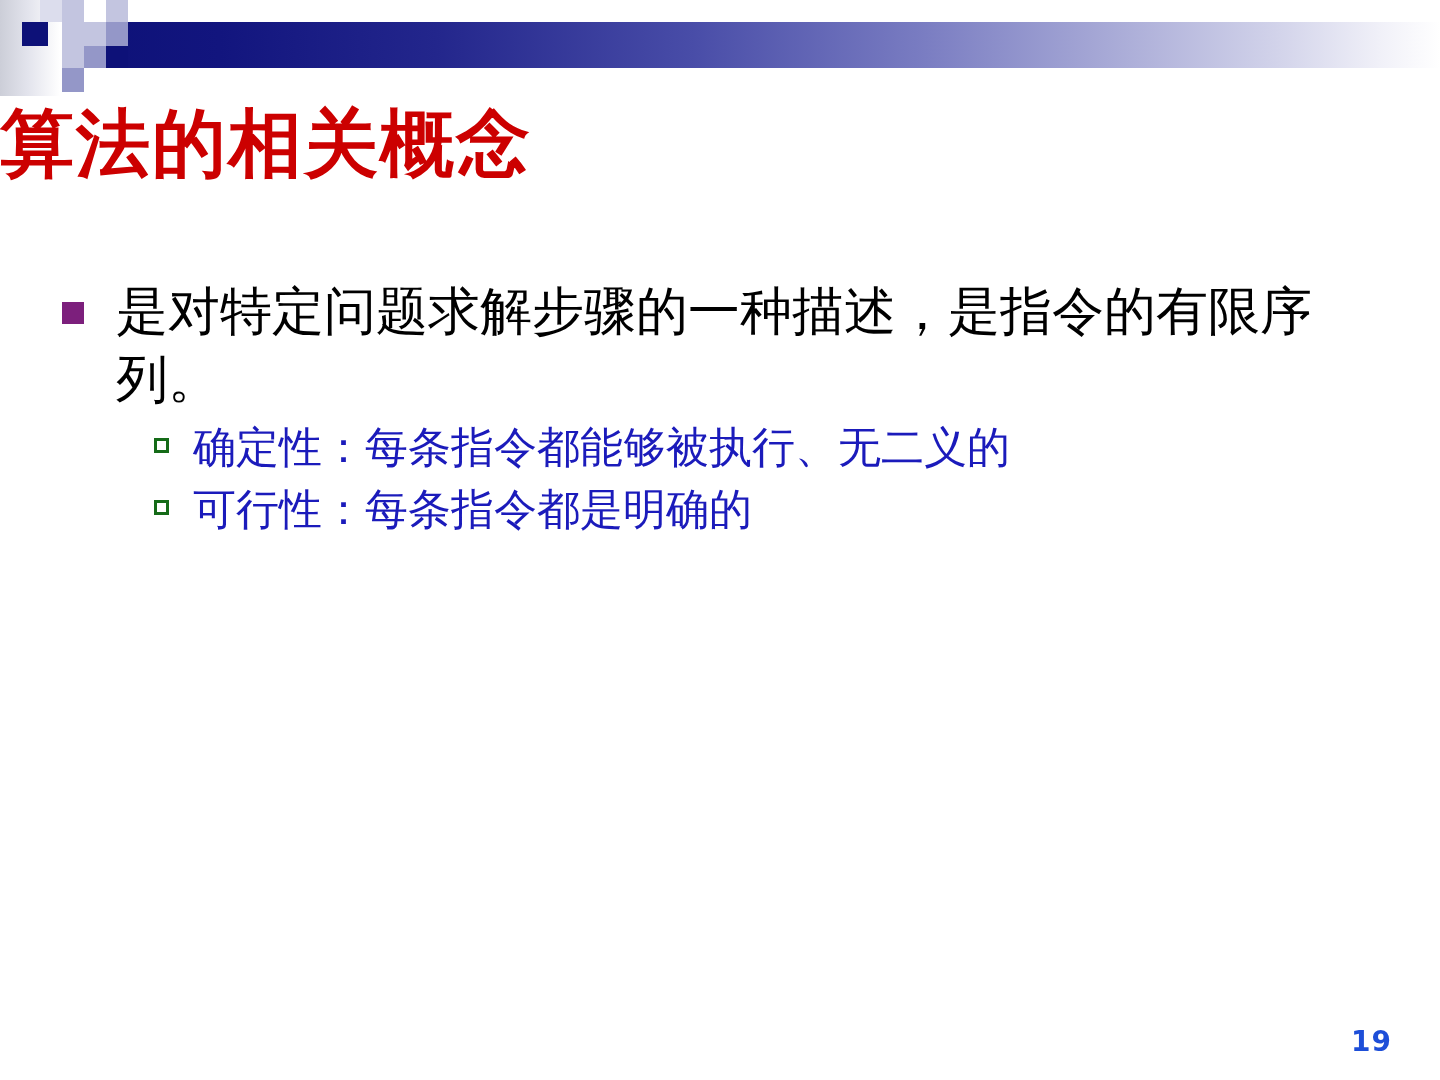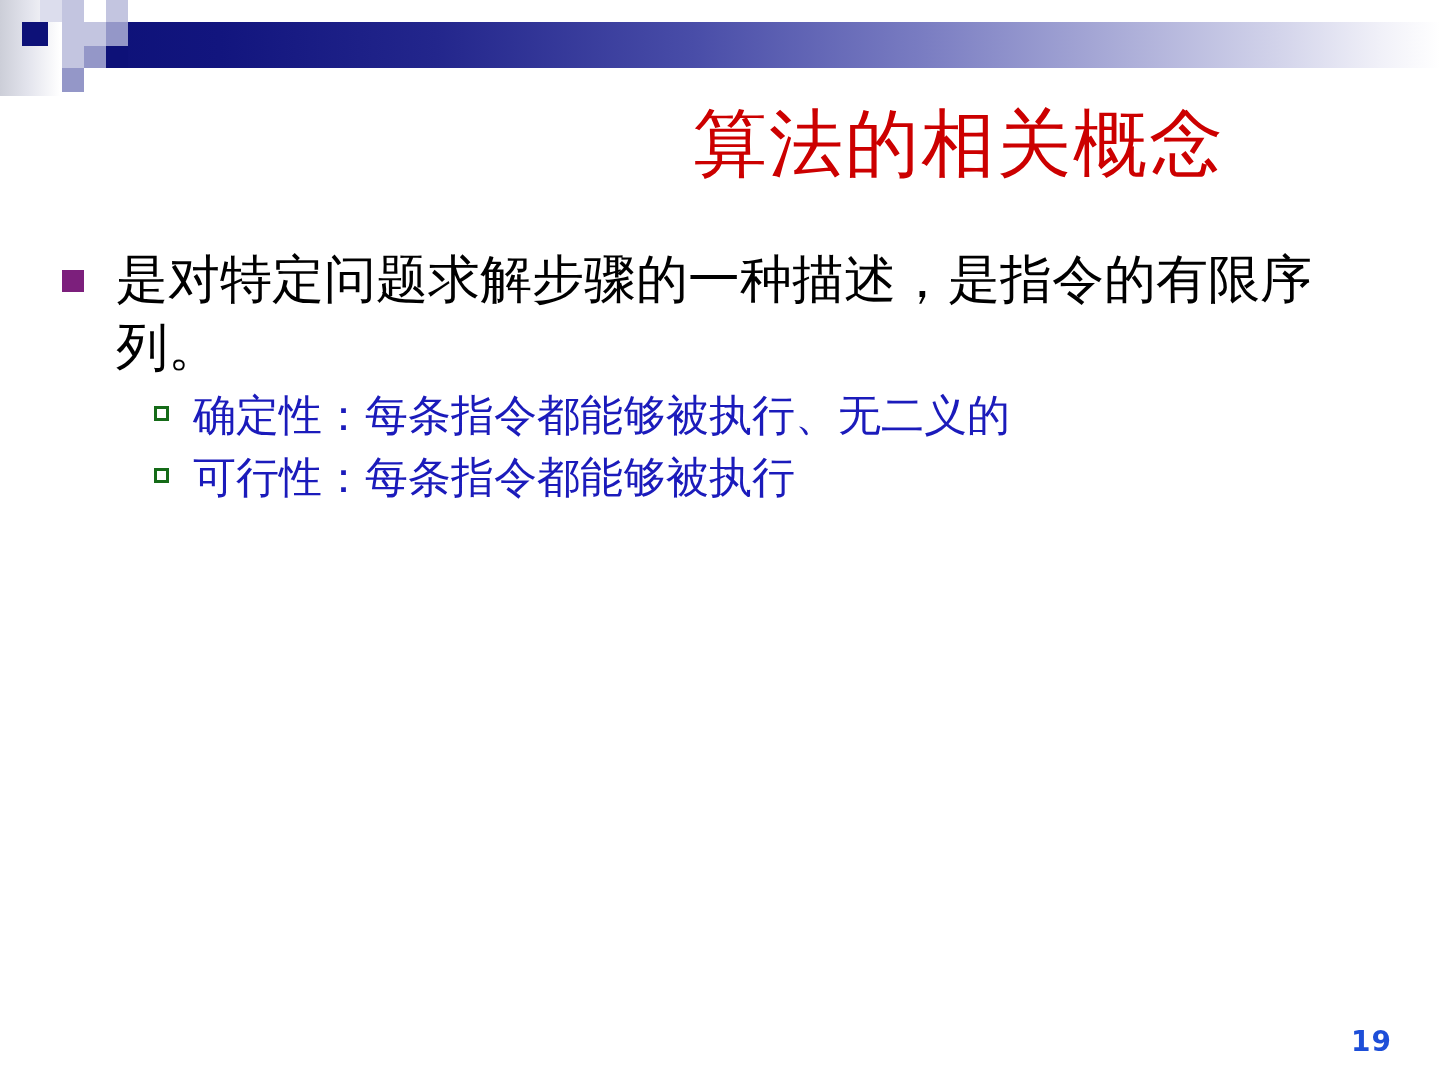--- a/index.html
+++ b/index.html
@@ -69,42 +69,43 @@
   .sq-mid    { background: #9497c8; }
   .sq-light  { background: #c3c5e0; }
   .sq-pale   { background: #dcdded; }
 
   
   .title {
     position: absolute;
     left: 0;
     top: 104px;
     width: 1225px;
-    text-align: right;
+    text-align: left;
     color: #cc0000;
     font-size: 74px;
     line-height: 1.06;
-    font-weight: 400;
+    font-weight: 700;
     letter-spacing: 2px;
     white-space: nowrap;
   }
 
   
   .body-area {
     position: absolute;
     left: 62px;
     top: 246px;
     width: 1330px;
   }
 
   .lvl1 {
     position: relative;
     display: flex;
     align-items: flex-start;
     margin-bottom: 6px;
+    margin-top: 32px;
   }
   .lvl1 .marker {
     flex: 0 0 auto;
     width: 22px;
     height: 22px;
     background: #7c1f7c;
     margin-top: 24px;
     margin-right: 32px;
   }
   .lvl1 .text {
@@ -196,21 +197,21 @@
     <div class="sublist">
 
 
       <div class="lvl2">
         <span class="marker"></span>
         <span class="text">确定性：每条指令都能够被执行、无二义的</span>
       </div>
 
       <div class="lvl2">
         <span class="marker"></span>
-        <span class="text">可行性：每条指令都能够被执行</span>
+        <span class="text">可行性：每条指令都是明确的</span>
       </div>
 
 
 
     </div>
   </div>
 
   <div class="page-number">19</div>
 
 </div>

